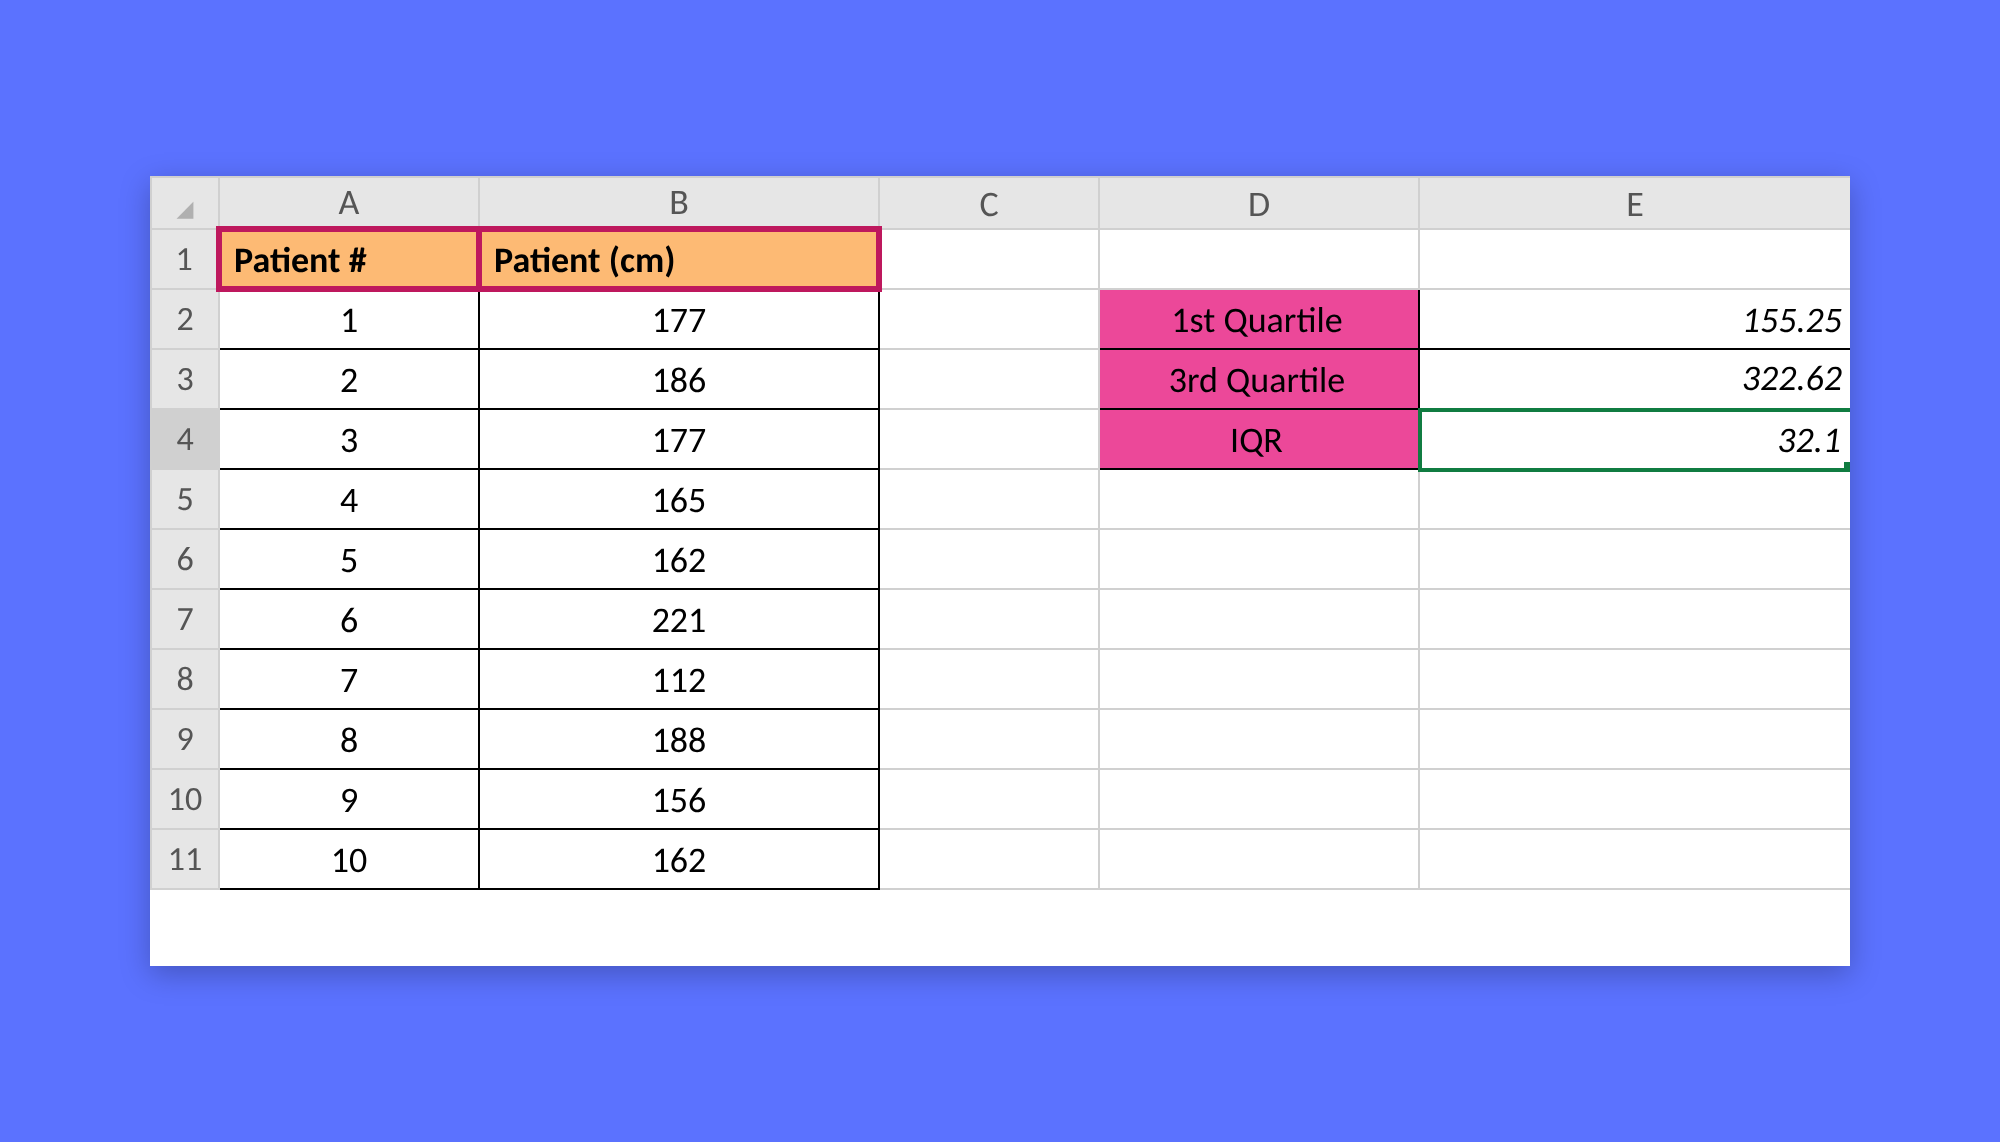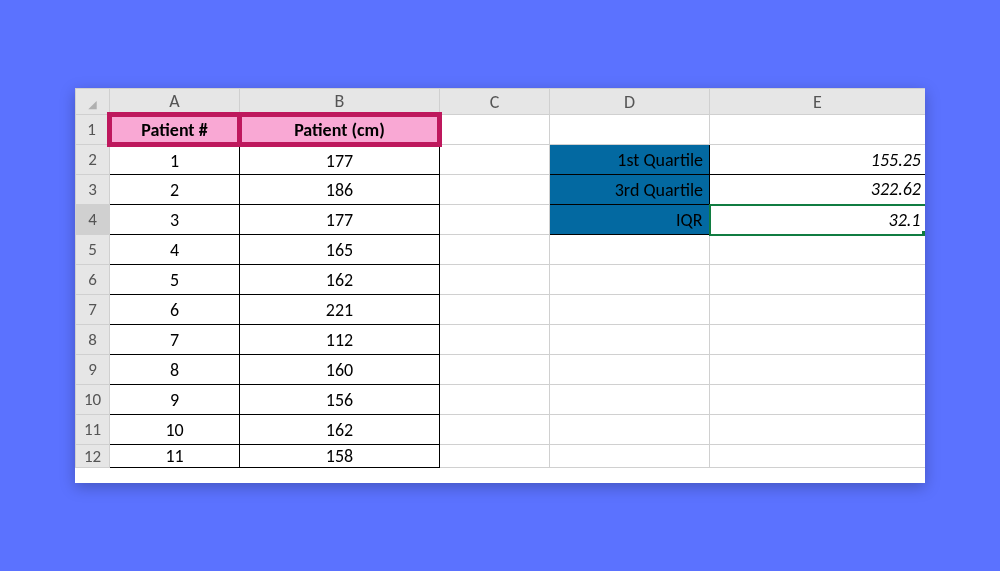--- a/index.html
+++ b/index.html
@@ -59,34 +59,33 @@
     text-align: center;
     font-size: 17px;
     width: 30px;
   }
   
   td.rowhead.sel { background: #d0d0d0; }
   
   td.cell { background: #fff; }
   
   td.hdr-yellow {
-    background: #f9a8d4;
+    background: #fdba74;
     font-weight: 700;
-    text-align: center;
-    border: 5px solid #be185d;
+    border: 3px solid #be185d;
   }
   td.data-border {
     border: 1px solid #000;
     text-align: center;
   }
   
   td.label-yellow {
-    background: #0369a1;
+    background: #ec4899;
     border: 1px solid #000;
-    text-align: right;
+    text-align: center;
     padding-left: 4px;
   }
   td.right-val {
     border: 1px solid #000;
     text-align: right;
     padding-right: 4px;
     font-style: italic;
   }
   
   td.active {
@@ -197,21 +196,21 @@
     <td class="data-border">7</td>
     <td class="data-border">112</td>
     <td class="cell"></td>
     <td class="cell"></td>
     <td class="cell"></td>
   </tr>
 
   <tr>
     <td class="rowhead">9</td>
     <td class="data-border">8</td>
-    <td class="data-border">160</td>
+    <td class="data-border">188</td>
     <td class="cell"></td>
     <td class="cell"></td>
     <td class="cell"></td>
   </tr>
 
   <tr>
     <td class="rowhead">10</td>
     <td class="data-border">9</td>
     <td class="data-border">156</td>
     <td class="cell"></td>
@@ -221,23 +220,15 @@
 
   <tr>
     <td class="rowhead">11</td>
     <td class="data-border">10</td>
     <td class="data-border">162</td>
     <td class="cell"></td>
     <td class="cell"></td>
     <td class="cell"></td>
   </tr>
 
-  <tr class="cut">
-    <td class="rowhead">12</td>
-    <td class="data-border">11</td>
-    <td class="data-border">158</td>
-    <td class="cell"></td>
-    <td class="cell"></td>
-    <td class="cell"></td>
-  </tr>
 </tbody>
     </table>
 </div>
 
 </body></html>

